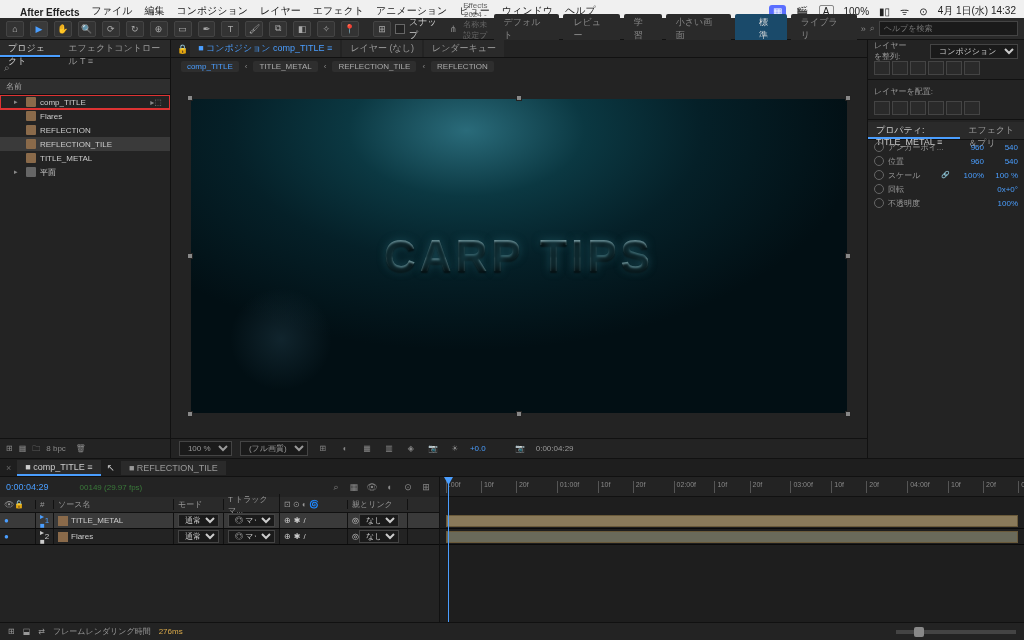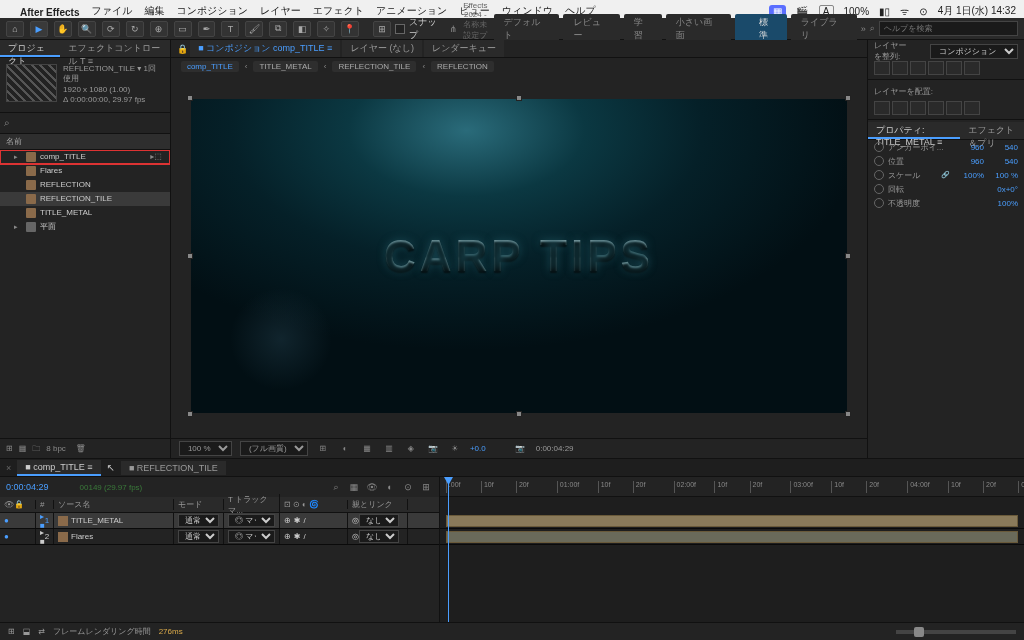--- a/index.html
+++ b/index.html
@@ -170,28 +170,20 @@
   </div>
 </div>
 
 <div class="main">
 
   <div class="left-panel">
     <div class="ptabs">
       <div class="ptab active">プロジェクト</div>
       <div class="ptab"><span>エフェクトコントロール T</span> ≡</div>
     </div>
-    <div class="thumb-area">
-      <div class="thumb"></div>
-      <div class="thumb-info">
-        <div>REFLECTION_TILE ▾ 1回使用</div>
-        <div>1920 x 1080 (1.00)</div>
-        <div>Δ 0:00:00:00, 29.97 fps</div>
-      </div>
-    </div>
     <div class="search-row">
         <span class="search-icon">⌕</span>
       </div>
     <div class="proj-header">名前</div>
     <div class="proj-list">
       <div class="proj-item highlighted">
           <span class="twisty">▸</span>
           <span class="ico comp"></span>
           <span>comp_TITLE</span>
           <span style="margin-left:auto;color:#888">▸⬚</span>

